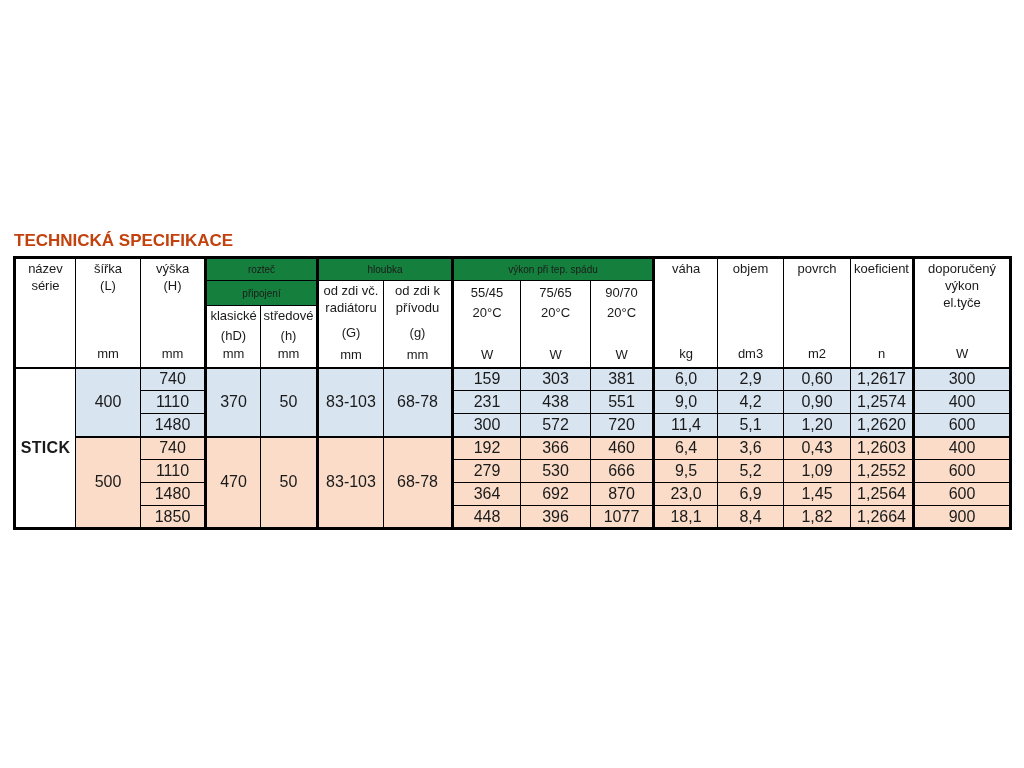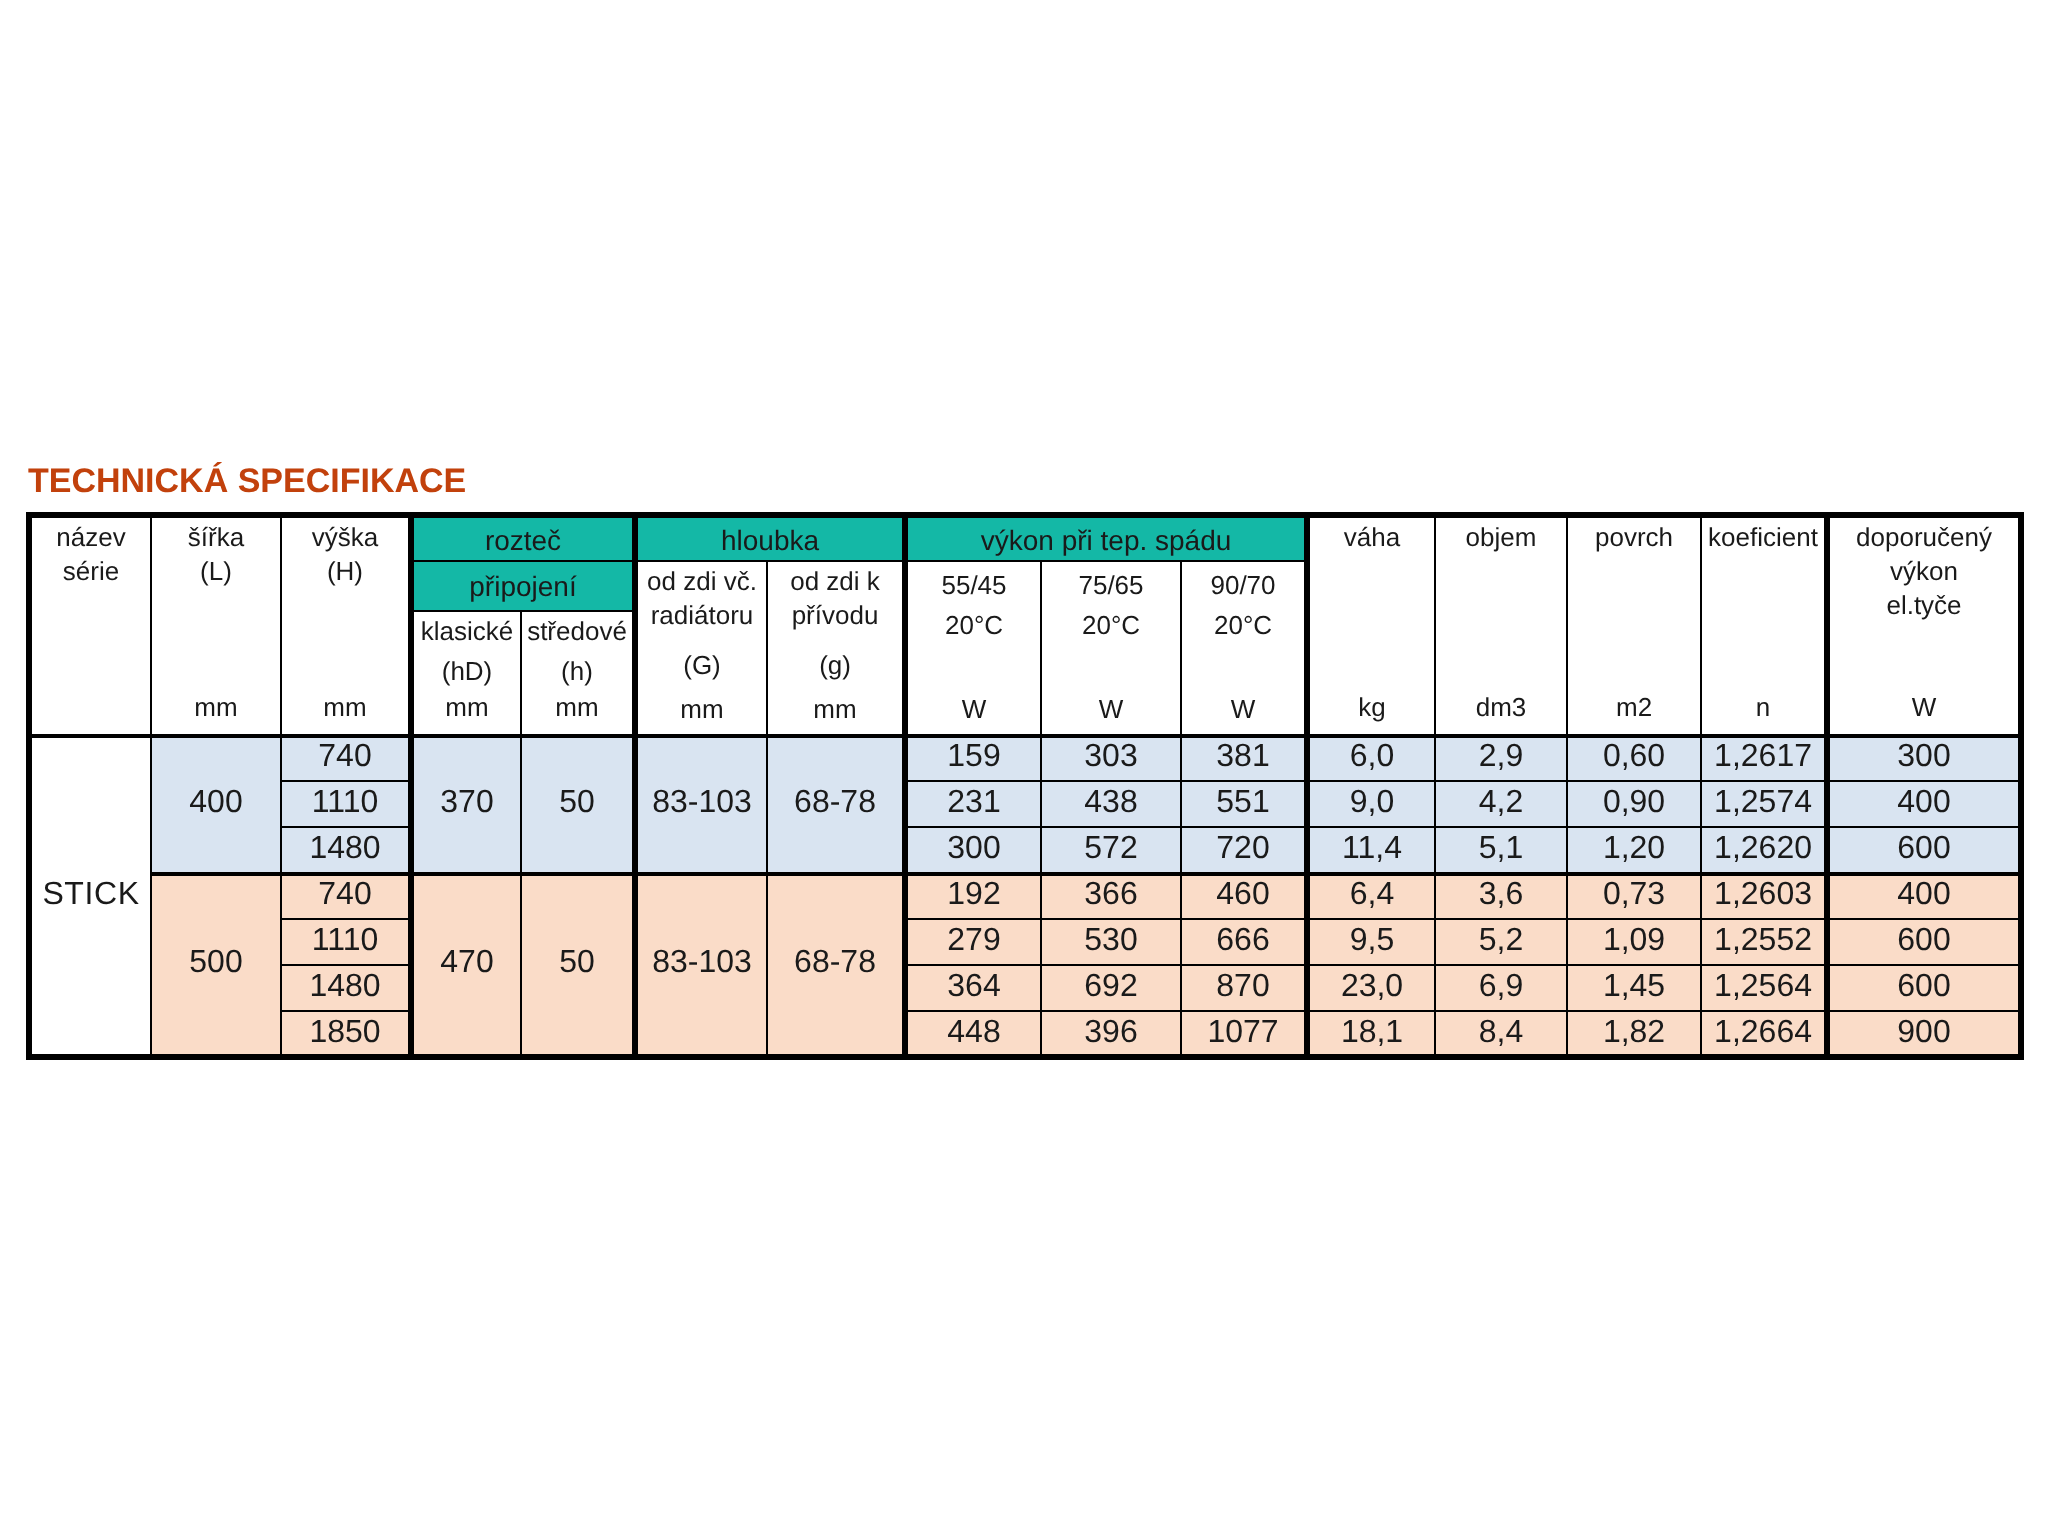--- a/index.html
+++ b/index.html
@@ -19,36 +19,36 @@
 
   
   .gl{border-left-width:3px !important;}
   tr.rb td{border-top-width:2px;}
 
   
   tr.h1{height:23px}
   tr.h2{height:25px}
   tr.h3{height:62px}
   td.hd{font-size:13px;vertical-align:top;background:#fff;}
-  td.mid{vertical-align:middle;font-size:14px;background:#14b8a6;}
+  td.mid{vertical-align:middle;font-size:10px;background:#15803d;}
   .hcell{display:flex;flex-direction:column;justify-content:space-between;align-items:center;
     box-sizing:border-box;padding:2px 1px 4px;}
   .hc-full{height:105px}
   .hc-mid{height:84px}
   .hc-low{height:58px}
   .h-top{line-height:1.3;}
   .h-temp{line-height:1.55;}
   .h-unit{line-height:1;}
 
   
   tr.bd{height:23px}
   tr.bd td{font-size:16px;vertical-align:middle;}
   tr.blue td{background:var(--band-blue,#d9e4f1);}
   tr.pink td{background:var(--band-pink,#fadcc8);}
-  td.stick{background:#fff !important;font-size:13px;font-weight:normal;letter-spacing:.3px;}
+  td.stick{background:#fff !important;font-size:13px;font-weight:bold;letter-spacing:.3px;}
 </style>
 </head>
 <body>
 
 <div class="sheet">
   <h1 class="title">TECHNICKÁ SPECIFIKACE</h1>
 
   <table class="spec">
     <colgroup>
       <col class="c1">
@@ -250,21 +250,21 @@
       <td>740</td>
       <td class="gl" rowspan="4">470</td>
       <td rowspan="4">50</td>
       <td class="gl" rowspan="4">83-103</td>
       <td rowspan="4">68-78</td>
       <td class="gl">192</td>
       <td>366</td>
       <td>460</td>
       <td class="gl">6,4</td>
       <td>3,6</td>
-      <td>0,73</td>
+      <td>0,43</td>
       <td>1,2603</td>
       <td class="gl">400</td>
     </tr>
 
     <tr class="bd pink">
       <td>1110</td>
       <td class="gl">279</td>
       <td>530</td>
       <td>666</td>
       <td class="gl">9,5</td>

